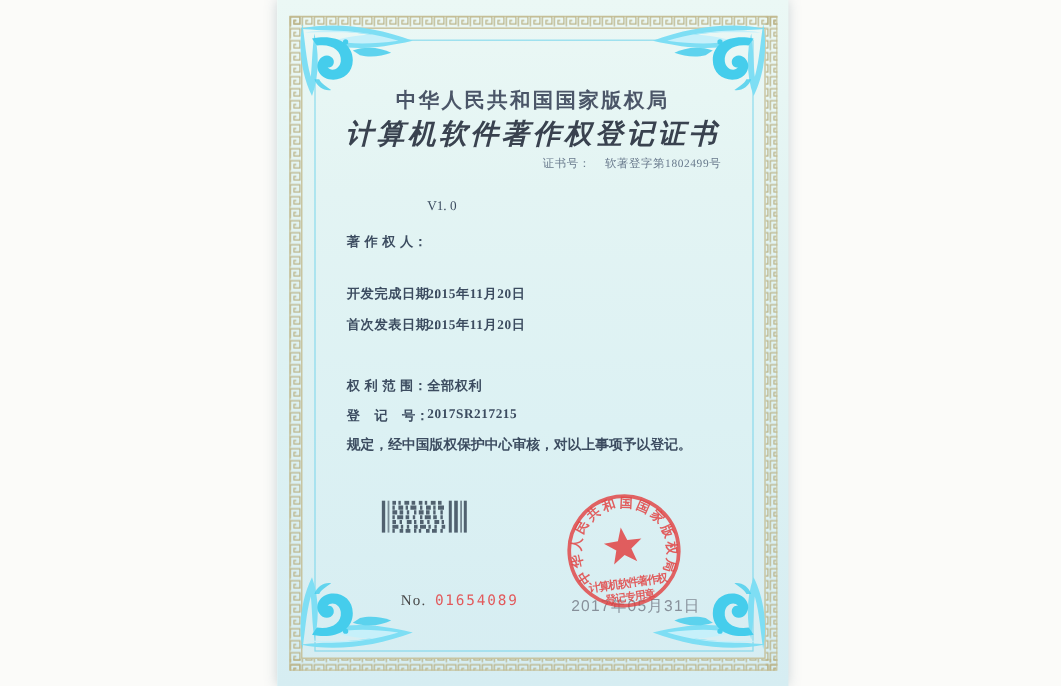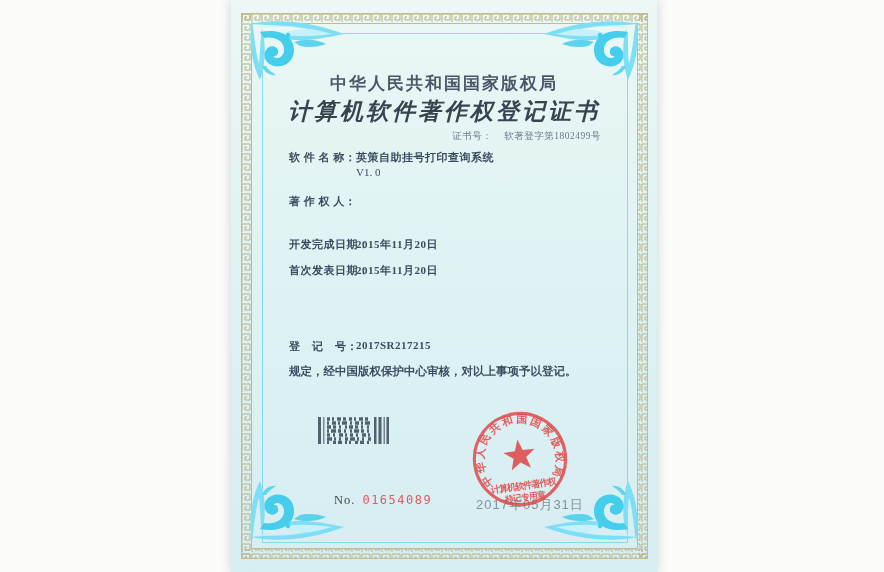--- a/index.html
+++ b/index.html
@@ -116,36 +116,36 @@
   <svg class="flourish fl-br" viewBox="0 0 96 62">
       <use href="#flourish-sym"></use>
     </svg>
 
   <div class="authority">中华人民共和国国家版权局</div>
   <div class="cert-title">计算机软件著作权登记证书</div>
   <div class="certno">
     <span class="lab">证书号：</span><span>软著登字第1802499号</span>
   </div>
 
-  <div class="row r1">
-    <span class="lab">软 件 名 称：</span>
-    <span class="val">英策自助挂号打印查询系统</span>
-  </div>
   <div class="version">V1. 0</div>
 
   <div class="row r2">
     <span class="lab">著 作 权 人：</span>
   </div>
   <div class="row r3">
     <span class="lab">开发完成日期：</span>
     <span class="val">2015年11月20日</span>
   </div>
   <div class="row r4">
     <span class="lab">首次发表日期：</span>
     <span class="val">2015年11月20日</span>
+  </div>
+  <div class="row r6">
+    <span class="lab">权 利 范 围：</span>
+    <span class="val">全部权利</span>
   </div>
   <div class="row r7">
     <span class="lab">登　记　号：</span>
     <span class="val">2017SR217215</span>
   </div>
 
   <div class="statement">
     <span class="l2">规定，经中国版权保护中心审核，对以上事项予以登记。</span>
   </div>
 

